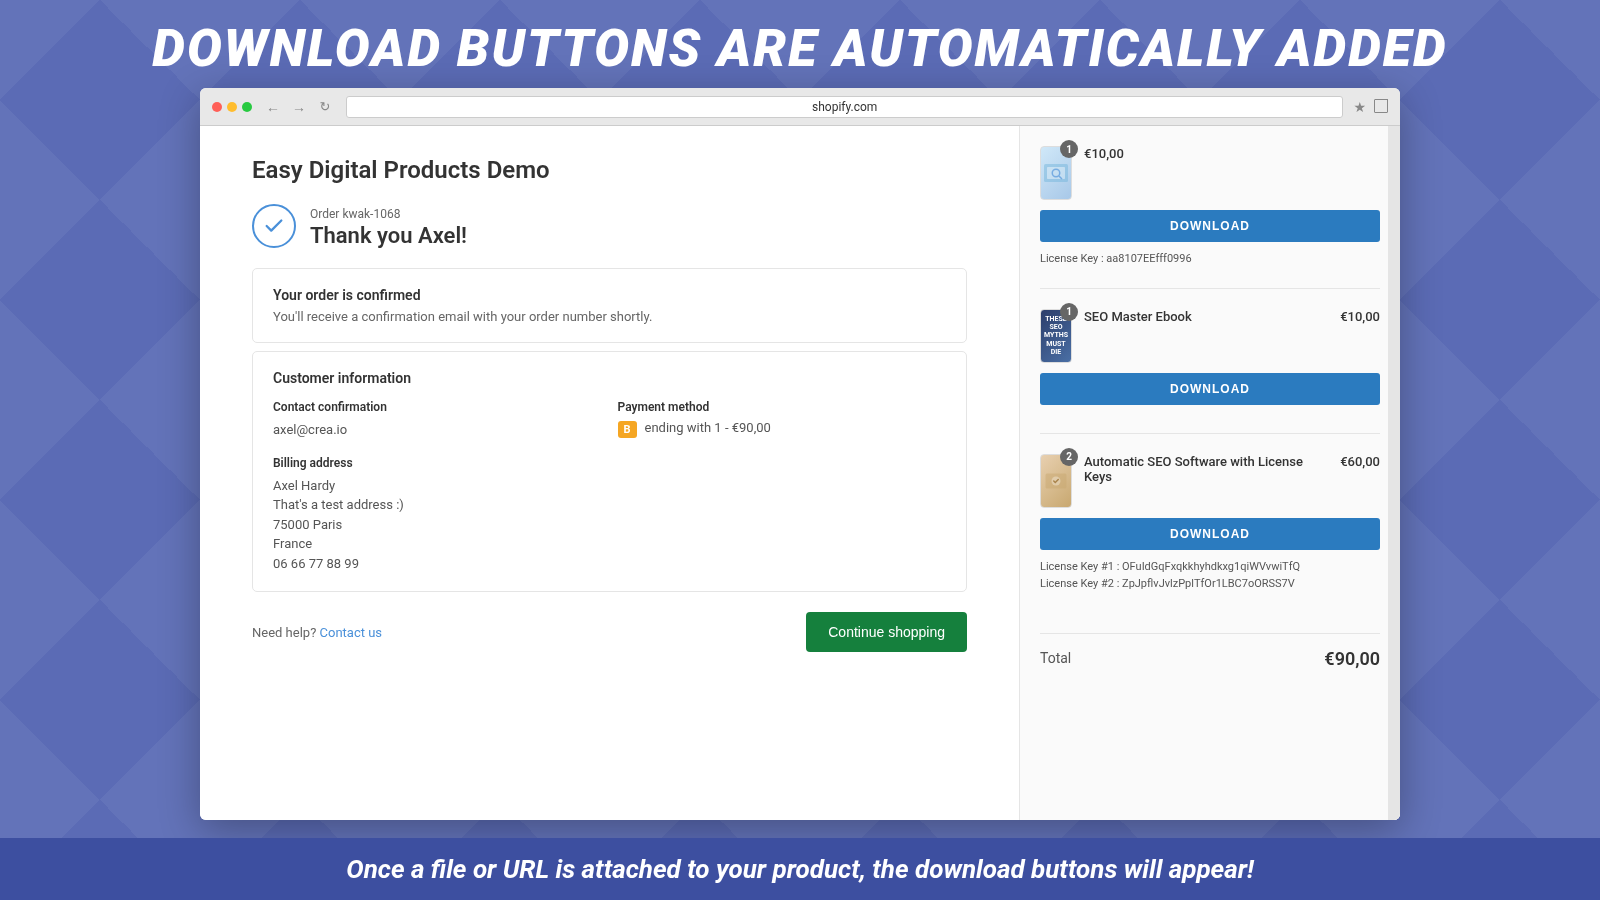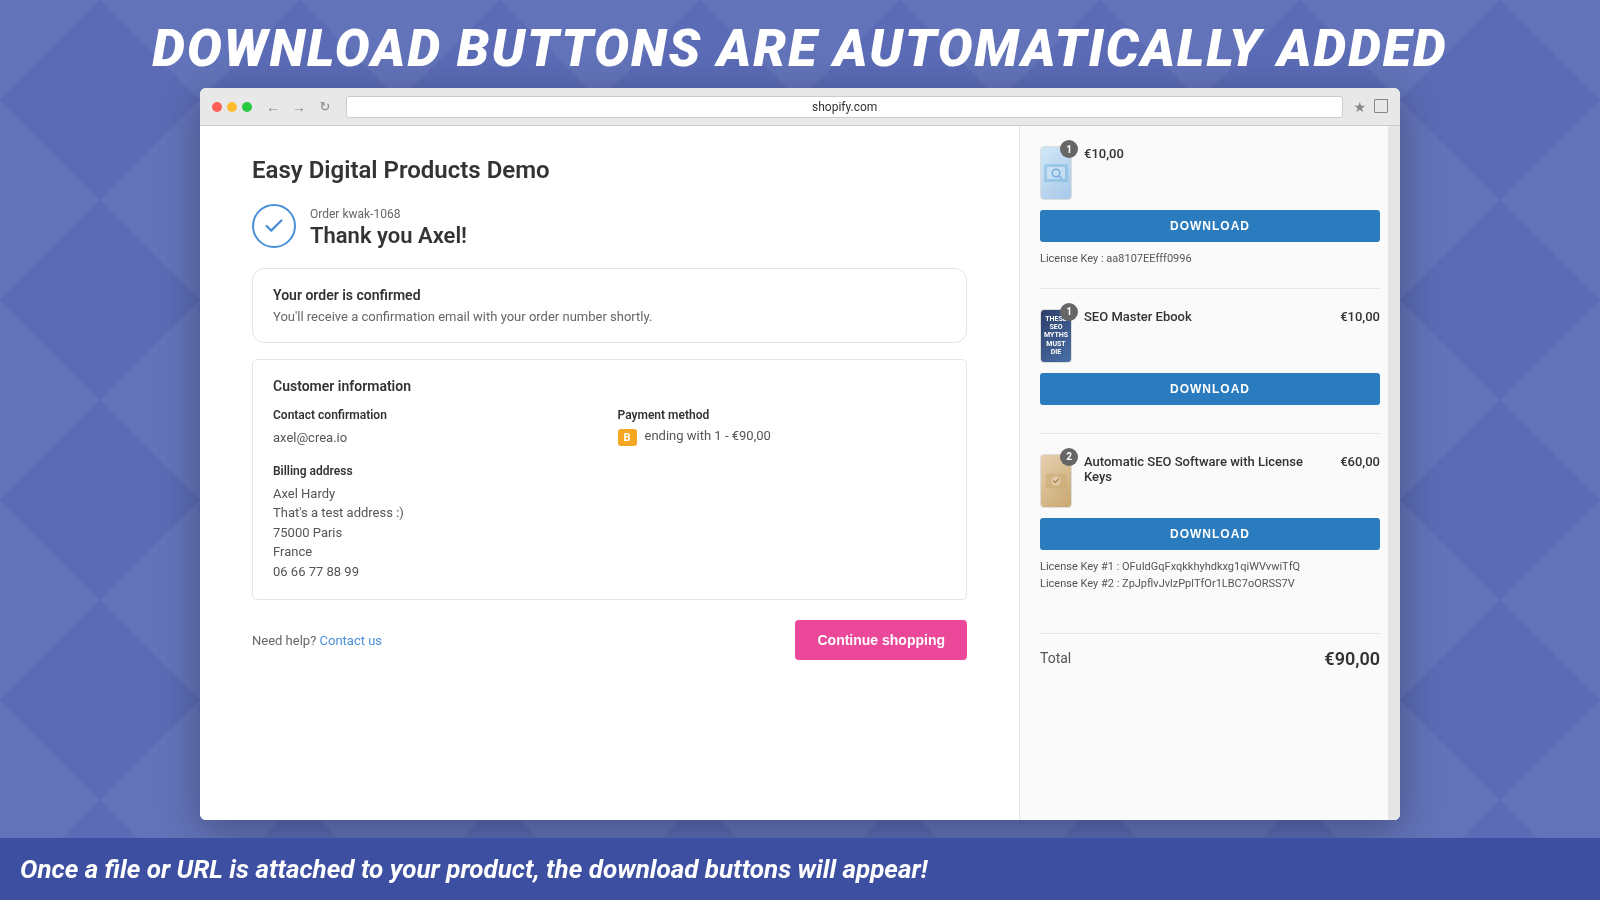--- a/index.html
+++ b/index.html
@@ -38,20 +38,21 @@
       color: #fff;
       letter-spacing: 2px;
       text-transform: uppercase;
       font-style: italic;
     }
 
     .bottom-banner {
       position: absolute;
       bottom: 0;
       left: 0; right: 0;
+      text-align: center;
       padding: 16px 20px;
       background-color: #3d4fa0;
       z-index: 10;
     }
 
     .bottom-banner p {
       font-size: 26px;
       font-weight: 700;
       color: #fff;
       font-style: italic;
@@ -212,23 +213,23 @@
     }
 
     .order-info .thank-you {
       font-size: 22px;
       font-weight: 600;
       color: #333;
     }
 
     .confirmation-box {
       border: 1px solid #e5e5e5;
-      border-radius: 12px;
+      border-radius: 5px;
       padding: 18px 20px;
-      margin-bottom: 16px;
+      margin-bottom: 8px;
     }
 
     .confirmation-box h3 {
       font-size: 14px;
       font-weight: 600;
       color: #333;
       margin-bottom: 6px;
     }
 
     .confirmation-box p {
@@ -299,27 +300,27 @@
       font-size: 13px;
       color: #666;
     }
 
     .need-help a {
       color: #4a90d9;
       text-decoration: none;
     }
 
     .continue-btn {
-      background: #ec4899;
+      background: #15803d;
       color: #fff;
       border: none;
       border-radius: 4px;
       padding: 12px 22px;
       font-size: 14px;
-      font-weight: 700;
+      font-weight: 400;
       cursor: pointer;
     }
 
     
     .right-panel {
       width: 380px;
       padding: 20px 20px;
       overflow-y: auto;
       background: #fafafa;
       position: relative;

